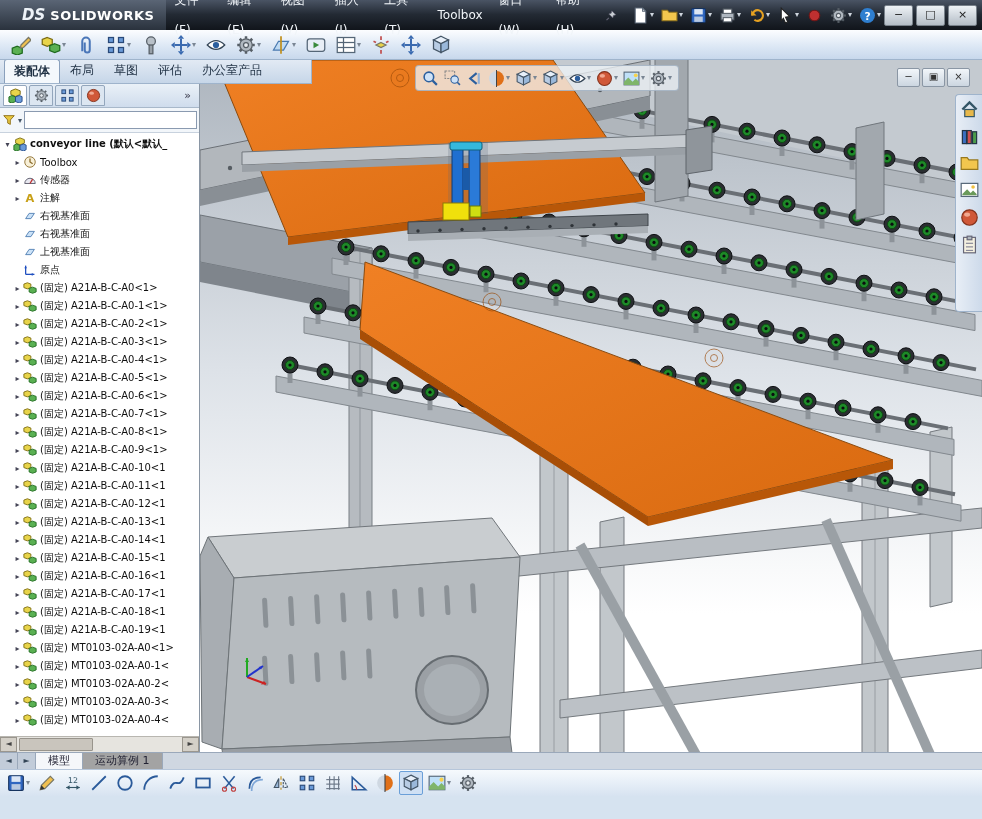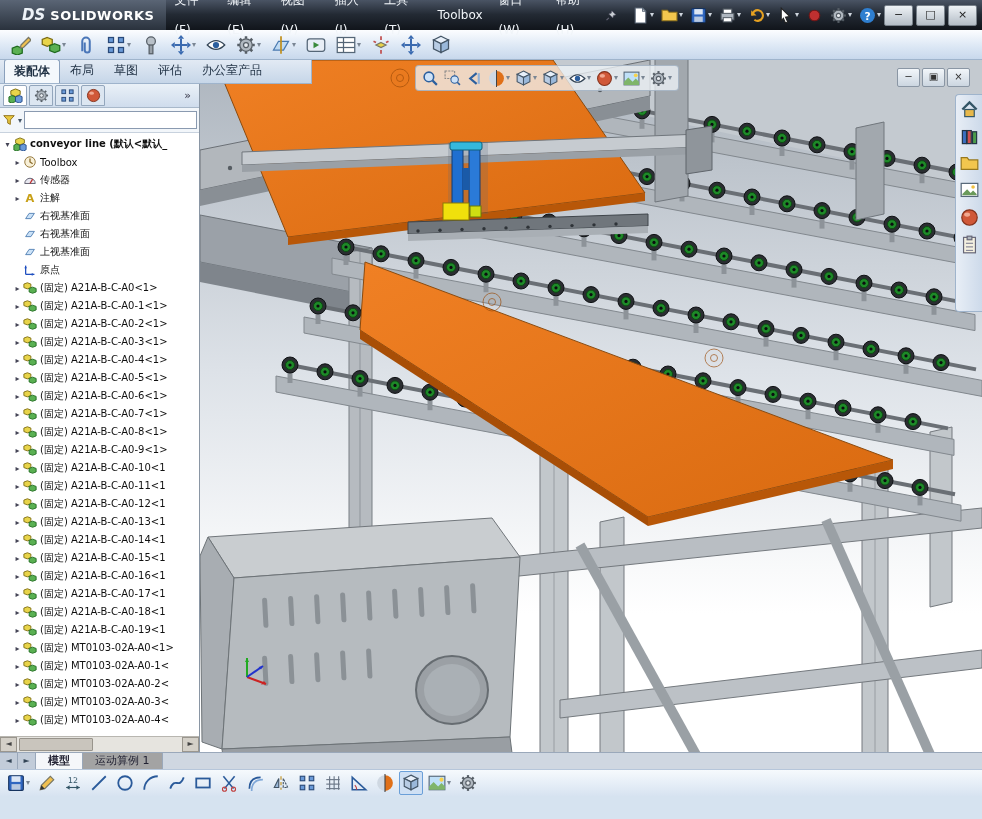--- a/index.html
+++ b/index.html
@@ -85,21 +85,21 @@
     font-size:8px;text-align:center;line-height:12px;color:#444;flex:none;}
   .hs-thumb{width:72px;height:11px;background:#c9c5bd;border:1px solid #98948c;margin:0 2px;border-radius:1px;}
   .hs-spacer{flex:1;}
 
   
   .bottom-tabs{position:absolute;left:0;top:752px;width:100%;height:17px;background:#cfd7e1;
     border-top:1px solid #9aa8ba;display:flex;align-items:stretch;box-sizing:border-box;z-index:16;}
   .bt-nav{width:17px;background:#c2ccd9;border-right:1px solid #9aa8ba;font-size:8px;
     text-align:center;line-height:15px;color:#345;}
   .btab{padding:0 12px;font-size:11px;line-height:15px;background:#a3a3a3;border-right:1px solid #9aa8ba;color:#223;}
-  .btab.active{background:#f5f7fa;font-weight:bold;}
+  .btab.active{background:#f5f7fa;font-weight:normal;}
   .bottom-toolbar{position:absolute;left:0;top:769px;width:100%;height:27px;
     background:linear-gradient(#f6fafd,#d7e3f1);border-top:1px solid #b6c6da;
     display:flex;align-items:center;padding-left:4px;gap:2px;box-sizing:border-box;z-index:16;}
   .tool3{display:flex;align-items:center;padding:2px;border-radius:2px;border:1px solid transparent;}
   .tool3 .ic{width:18px;height:18px;}
   .tool3.pressed{background:#cfe0f4;border:1px solid #6a9fd8;}
   .statusbar{position:absolute;left:0;top:796px;width:100%;height:23px;
     background:linear-gradient(#eaf2fa,#cddcec);border-top:1px solid #9fb4cc;
     display:flex;align-items:center;font-size:12px;color:#1c2836;box-sizing:border-box;z-index:17;}
   .sb-left{padding:0 8px;flex:1;}

